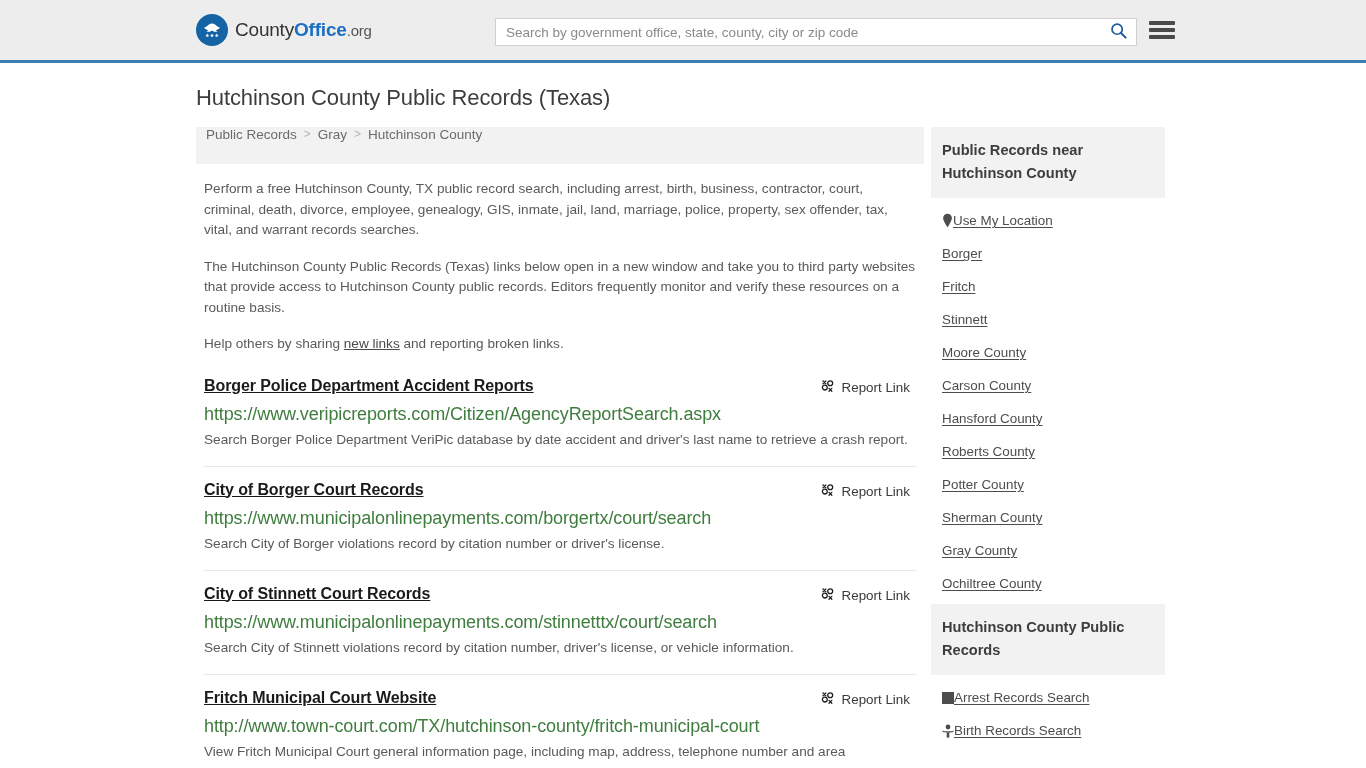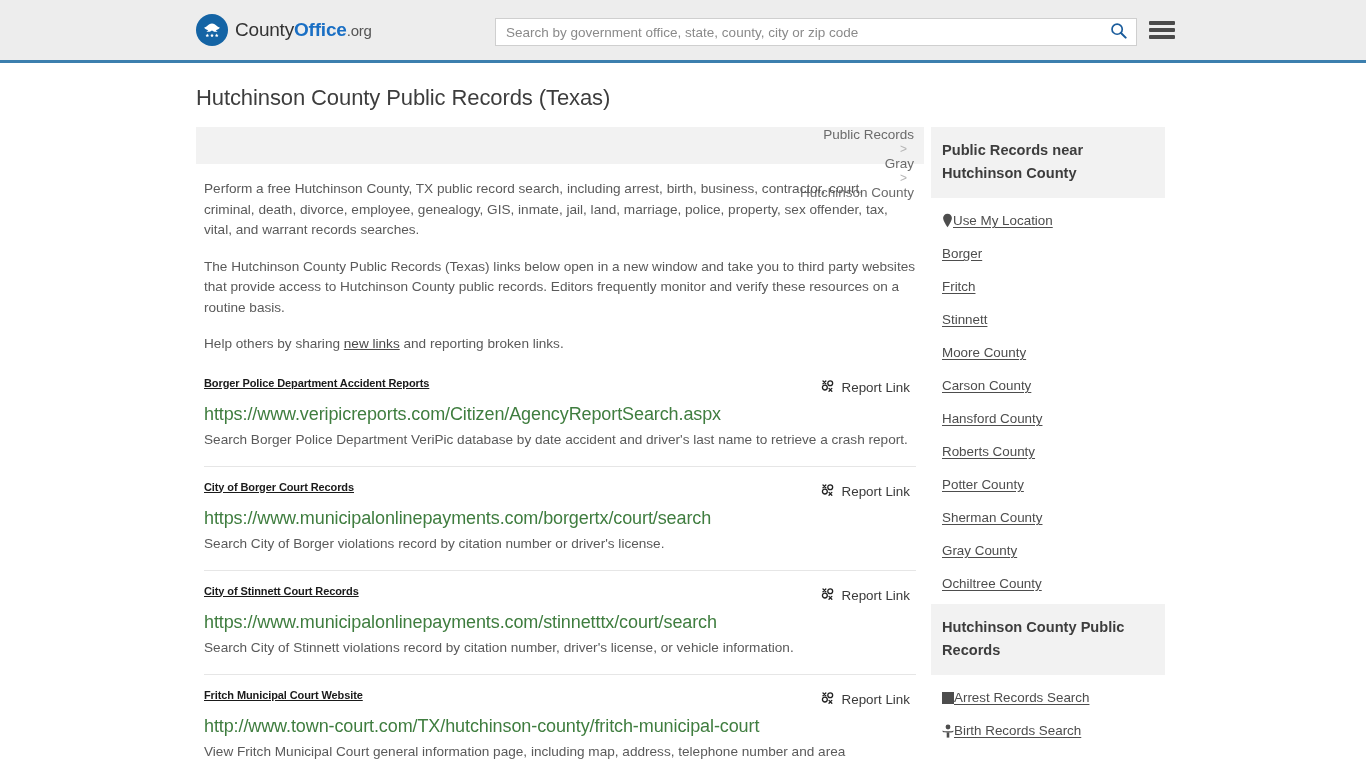--- a/index.html
+++ b/index.html
@@ -118,24 +118,23 @@
     margin-top: 16px;
   }
   .main-col { width: 728px; flex: none; }
   .side-col { width: 234px; flex: none; margin-left: 7px; }
 
   
   .breadcrumb {
     background: #f2f2f2;
     height: 37px;
     display: flex;
-    align-items: flex-end;
+    align-items: flex-start;
     padding: 0 10px;
     font-size: 13.5px;
-    flex-direction: column;
   }
   .breadcrumb a {
     color: #6b6b6b;
     text-decoration: none;
   }
   .crumb-sep {
     color: #b4b4b4;
     margin: 0 7px;
     font-size: 12px;
   }
@@ -164,21 +163,21 @@
     border-bottom: 1px solid #e6e6e6;
     margin-bottom: 14px;
   }
   .result:last-child { border-bottom: none; }
   .result-head {
     display: flex;
     align-items: flex-start;
     justify-content: space-between;
   }
   .result-title {
-    font-size: 11px;
+    font-size: 16px;
     font-weight: bold;
     color: #1a1a1a;
     text-decoration: underline;
     letter-spacing: -0.1px;
     cursor: pointer;
   }
   .report-link {
     display: flex;
     align-items: center;
     gap: 7px;

